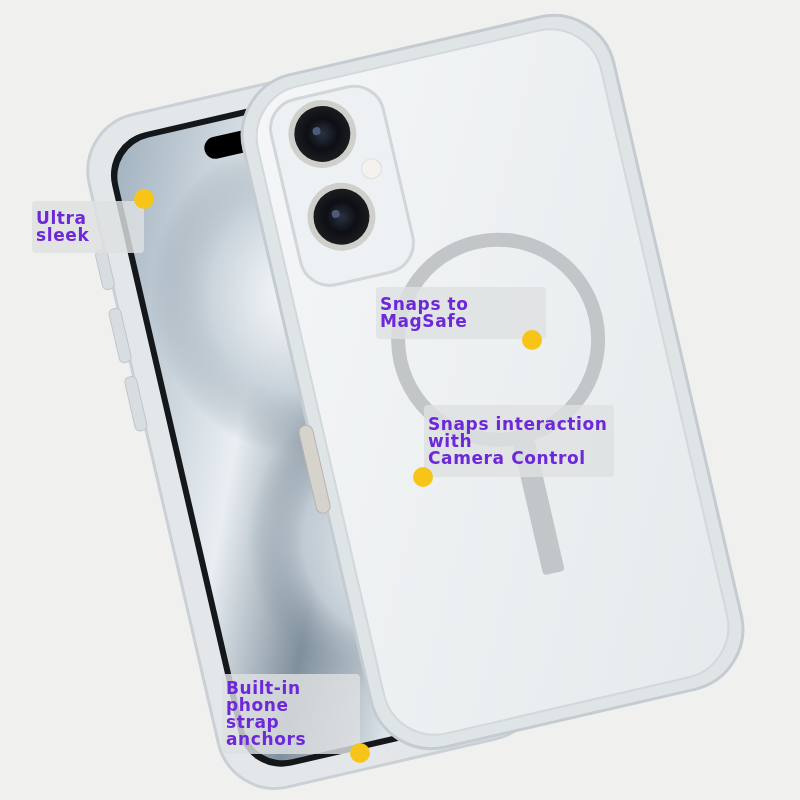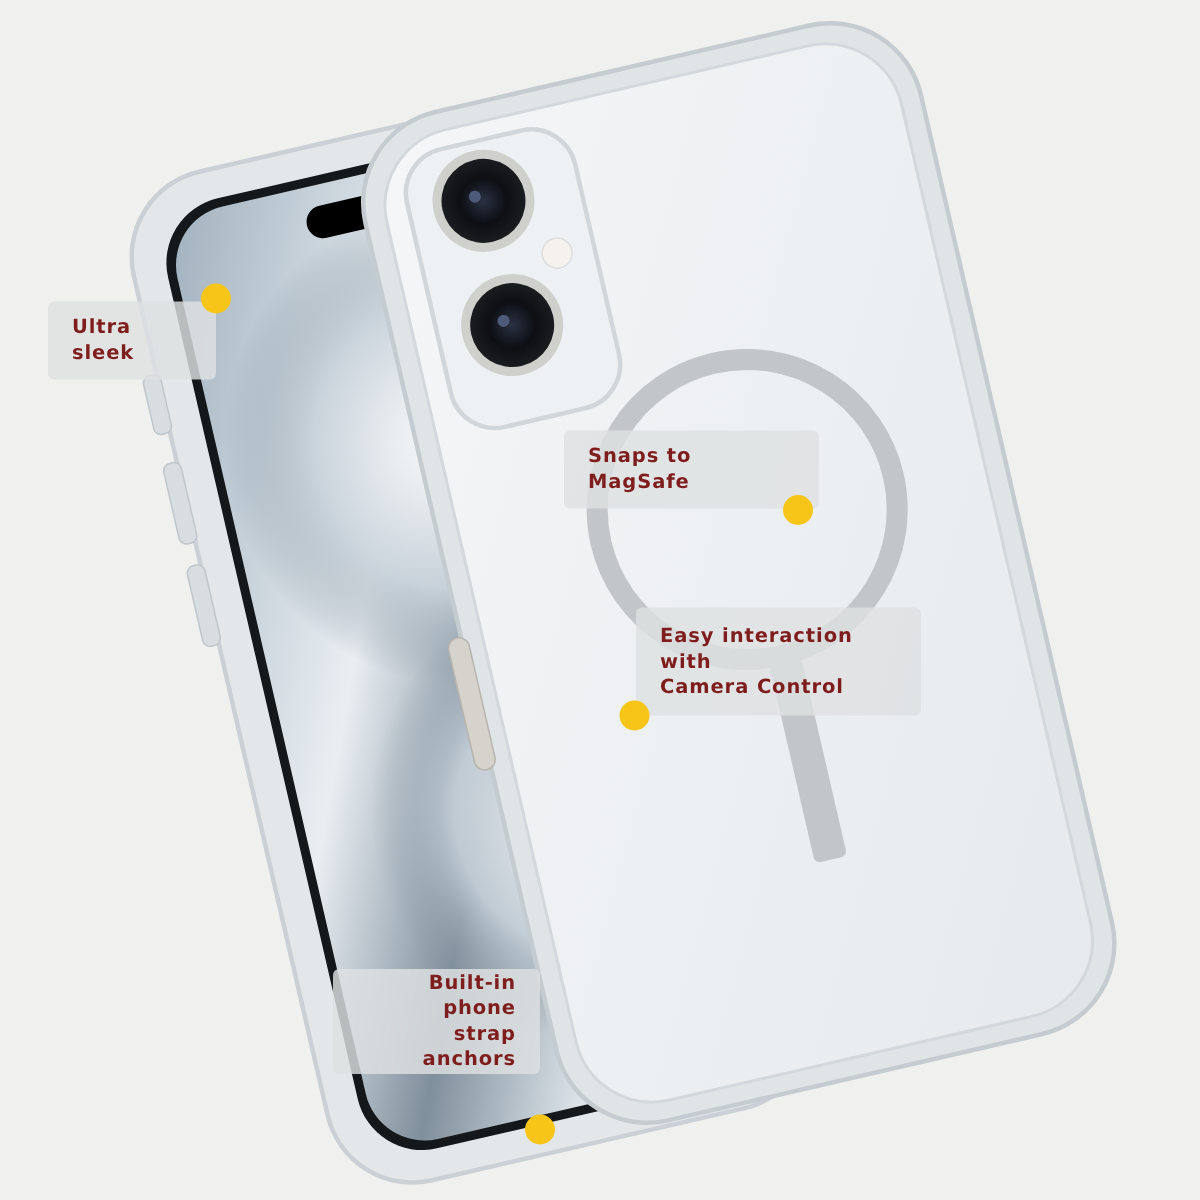--- a/index.html
+++ b/index.html
@@ -9,26 +9,26 @@
       font-family: "DejaVu Sans", sans-serif;
       position: relative;
     }
     .stage { position: absolute; inset: 0; }
     svg.phones { position: absolute; left: 0; top: 0; }
 
     .callout {
       position: absolute;
       background: rgba(222, 224, 226, 0.82);
       border-radius: 4px;
-      color: #7f1d1d;
+      color: #6d28d9;
       font-weight: bold;
-      font-size: 13px;
+      font-size: 17px;
       letter-spacing: 0.6px;
       line-height: 17px;
-      padding: 0 16px;
+      padding: 0 4px;
       display: flex; align-items: center;
       box-sizing: border-box;
     }
     .callout span { white-space: pre-line; }
     .dot {
       position: absolute;
       width: 20px; height: 20px; border-radius: 50%;
       background: #f7c518;
       transform: translate(-50%, -50%);
     }
@@ -104,24 +104,24 @@
     <span>Ultra sleek</span>
   </div>
   <div class="dot" style="left:144px; top:199px;"></div>
 
   <div class="callout" style="left:363px; top:287px; width:170px; height:52px;margin-left:13px;">
     <span>Snaps to MagSafe</span>
   </div>
   <div class="dot" style="left:532px; top:340px;"></div>
 
   <div class="callout" style="left:424px; top:405px; width:190px; height:72px;">
-    <span>Easy interaction with
+    <span>Snaps interaction with
 Camera Control</span>
   </div>
   <div class="dot" style="left:423px; top:477px;"></div>
 
-  <div class="callout" style="left:222px; top:646px; width:138px; height:70px;text-align:right;">
+  <div class="callout" style="left:222px; top:674px; width:138px; height:80px;">
     <span>Built-in phone
 strap anchors</span>
   </div>
   <div class="dot" style="left:360px; top:753px;"></div>
 
 </div>
 
 </body></html>

